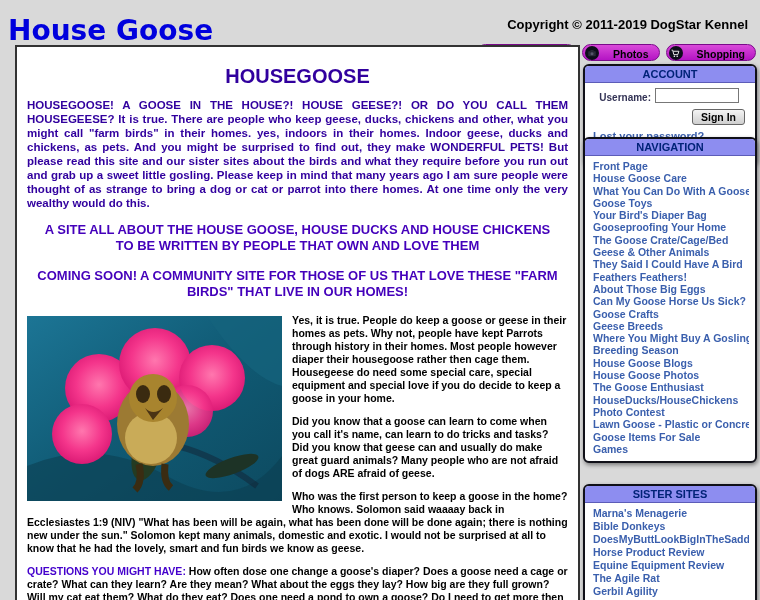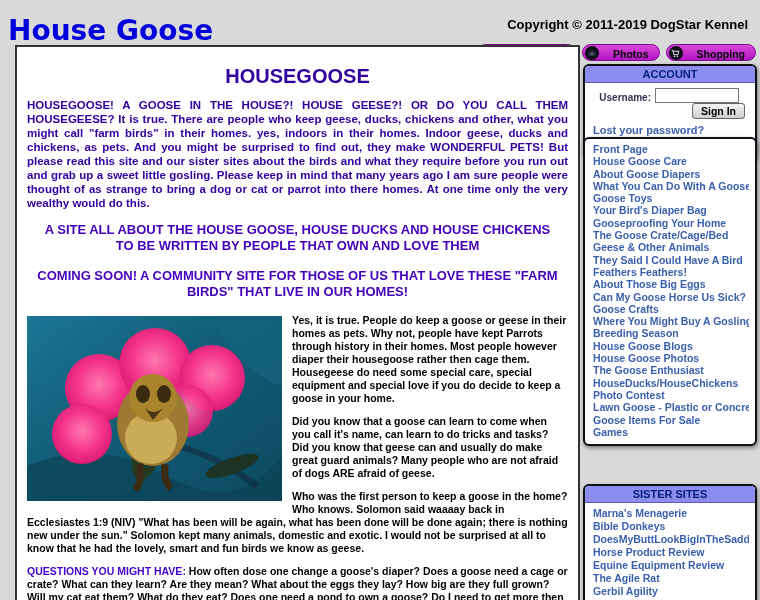--- a/index.html
+++ b/index.html
@@ -34,21 +34,21 @@
   .side-box { position:absolute; left:583px; width:174px; background:#fff; border:2px solid #101018;
               border-radius:6px; overflow:hidden; box-shadow:1px 2px 4px rgba(0,0,0,0.45); }
   .side-box.account { top:64px; }
   .side-box.nav { top:137px; }
   .side-box.sister { top:484px; height:130px; }
   .side-title { background:#8d8df0; color:#002277; font-size:11px; font-weight:bold; text-align:center;
                 padding:2px 0; border-bottom:1px solid #5c5cb8; }
   .acct-row { display:flex; align-items:flex-end; margin:5px 8px 0; }
   .acct-label { width:62px; text-align:right; font-size:10px; font-weight:bold; color:#333355; padding-right:4px; }
   .acct-input { width:84px; height:15px; border:1px solid #777; font-size:10px; padding:0 2px; }
-  .signin-row { display:flex; justify-content:flex-end; margin:0 10px 2px; }
+  .signin-row { display:flex; justify-content:flex-end; margin:6px 10px 2px; }
   .signin-btn { font-size:10.5px; font-weight:bold; color:#000; background:linear-gradient(#f4f4f4,#cfcfcf);
                 border:1px solid #666; border-radius:3px; padding:1px 8px; cursor:pointer; }
   .acct-links { padding:2px 8px 6px; }
   .acct-link { display:block; font-size:11px; font-weight:bold; color:#3a5fad; text-decoration:none;
                line-height:14px; cursor:pointer; }
   .link-list { list-style:none; padding:4px 6px 6px 8px; }
   .link-list li { font-size:10.5px; font-weight:bold; line-height:12.3px; white-space:nowrap; overflow:hidden; }
   .sister .link-list li { line-height:13px; }
   .link-list a { color:#3a5fad; text-decoration:none; cursor:pointer; }
 </style>
@@ -156,27 +156,27 @@
     <div class="signin-row">
       <button class="signin-btn">Sign In</button>
     </div>
     <div class="acct-links">
       <a class="acct-link">Lost your password?</a>
       <a class="acct-link">Register</a>
     </div>
   </div>
 
   <div class="side-box nav">
+    <div class="side-title">NAVIGATION</div>
     <ul class="link-list">
 
         <li><a>Front Page</a></li>
 
         <li><a>House Goose Care</a></li>
 
-        <li><a>About Goose Diapers</a></li>
 
         <li><a>What You Can Do With A Goose</a></li>
 
 
         <li><a>Goose Toys</a></li>
 
         <li><a>Your Bird's Diaper Bag</a></li>
 
         <li><a>Gooseproofing Your Home</a></li>
 
@@ -187,20 +187,21 @@
         <li><a>They Said I Could Have A Bird</a></li>
 
         <li><a>Feathers Feathers!</a></li>
 
         <li><a>About Those Big Eggs</a></li>
 
         <li><a>Can My Goose Horse Us Sick?</a></li>
 
         <li><a>Goose Crafts</a></li>
 
+        <li><a>Geese Breeds</a></li>
 
         <li><a>Where You Might Buy A Gosling/Goose</a></li>
 
         <li><a>Breeding Season</a></li>
 
         <li><a>House Goose Blogs</a></li>
 
         <li><a>House Goose Photos</a></li>
 
         <li><a>The Goose Enthusiast</a></li>

